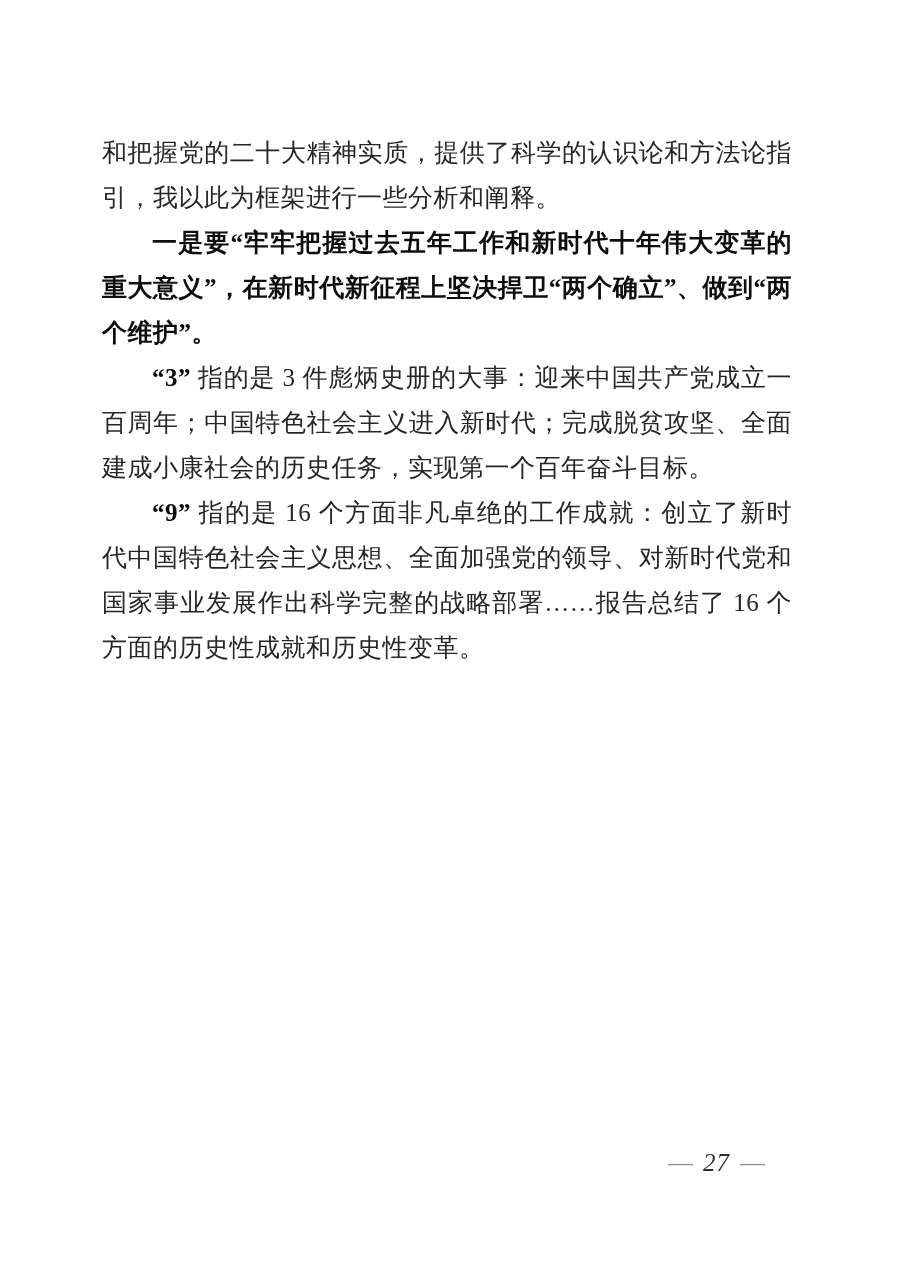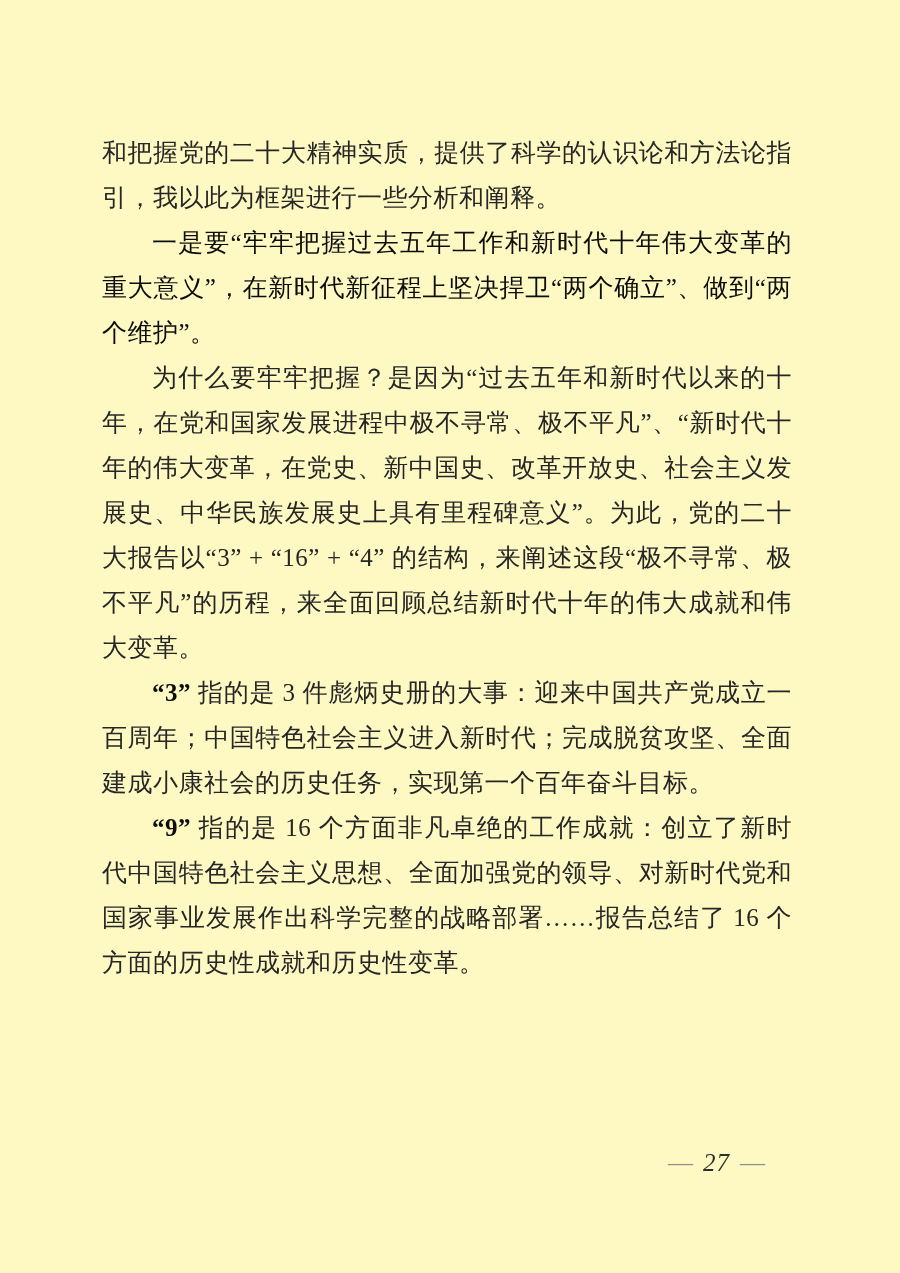--- a/index.html
+++ b/index.html
@@ -1,38 +1,38 @@
 <!DOCTYPE html>
 <html lang="zh"><head>
 <meta charset="utf-8">
 <style>
   html, body { margin: 0; padding: 0; background: #e8e8e8; }
   .page {
     position: relative;
     width: 900px;
     height: 1273px;
     margin: 0 auto;
-    background: #fef9c3;
+    background: #ffffff;
     font-family: "Liberation Serif", "DejaVu Serif", serif;
     overflow: hidden;
   }
   .text-block {
     position: absolute;
     left: 102px;
     top: 130px;
     width: 690px;
     font-size: 25px;
     line-height: 45px;
     letter-spacing: 0.5px;
     text-align: justify;
     color: #262626;
   }
   .para { margin: 0; text-indent: 2em; }
   .para.continuation { text-indent: 0; }
-  .para.heading { font-weight: normal; color: #0d0d0d; }
+  .para.heading { font-weight: bold; color: #0d0d0d; }
   .lead-bold { font-weight: bold; color: #0d0d0d; }
   .page-footer {
     position: absolute;
     top: 1146px;
     left: 668px;
     display: flex;
     align-items: center;
     gap: 10px;
     font-size: 25px;
     line-height: 34px;
@@ -45,21 +45,20 @@
 <body>
 
 <div class="page">
 
   <div class="text-block">
 
     <p class="para continuation">和把握党的二十大精神实质，提供了科学的认识论和方法论指引，我以此为框架进行一些分析和阐释。</p>
 
     <p class="para heading">一是要“牢牢把握过去五年工作和新时代十年伟大变革的重大意义”，在新时代新征程上坚决捍卫“两个确立”、做到“两个维护”。</p>
 
-    <p class="para">为什么要牢牢把握？是因为“过去五年和新时代以来的十年，在党和国家发展进程中极不寻常、极不平凡”、“新时代十年的伟大变革，在党史、新中国史、改革开放史、社会主义发展史、中华民族发展史上具有里程碑意义”。为此，党的二十大报告以“3” + “16” + “4” 的结构，来阐述这段“极不寻常、极不平凡”的历程，来全面回顾总结新时代十年的伟大成就和伟大变革。</p>
 
     <p class="para"><span class="lead-bold">“3” </span><span>指的是 3 件彪炳史册的大事：迎来中国共产党成立一百周年；中国特色社会主义进入新时代；完成脱贫攻坚、全面建成小康社会的历史任务，实现第一个百年奋斗目标。</span></p>
 
     <p class="para"><span class="lead-bold">“9” </span><span>指的是 16 个方面非凡卓绝的工作成就：创立了新时代中国特色社会主义思想、全面加强党的领导、对新时代党和国家事业发展作出科学完整的战略部署……报告总结了 16 个方面的历史性成就和历史性变革。</span></p>
 
 
   </div>
 
   <div class="page-footer">
     <span class="footer-dash">—</span>

